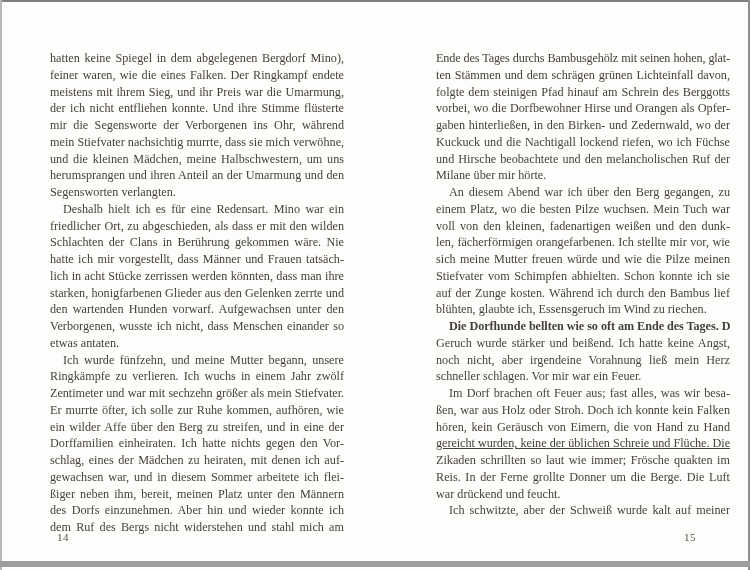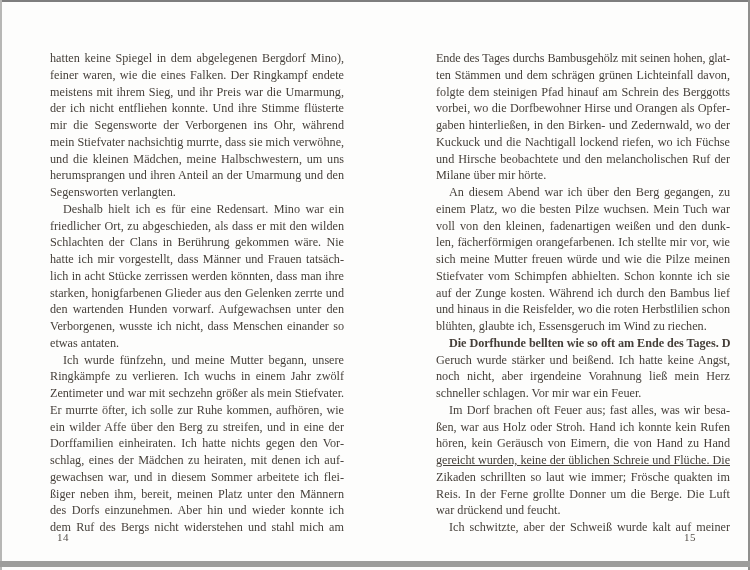--- a/index.html
+++ b/index.html
@@ -97,28 +97,27 @@
       <div class="line">Kuckuck und die Nachtigall lockend riefen, wo ich Füchse</div>
       <div class="line">und Hirsche beobachtete und den melancholischen Ruf der</div>
       <div class="line para-end">Milane über mir hörte.</div>
       <div class="line indent">An diesem Abend war ich über den Berg gegangen, zu</div>
       <div class="line">einem Platz, wo die besten Pilze wuchsen. Mein Tuch war</div>
       <div class="line">voll von den kleinen, fadenartigen weißen und den dunk-</div>
       <div class="line">len, fächerförmigen orangefarbenen. Ich stellte mir vor, wie</div>
       <div class="line">sich meine Mutter freuen würde und wie die Pilze meinen</div>
       <div class="line">Stiefvater vom Schimpfen abhielten. Schon konnte ich sie</div>
       <div class="line">auf der Zunge kosten. Während ich durch den Bambus lief</div>
-      <div class="line" style="letter-spacing: -0.05px;">und hinaus in die Reisfelder, wo die roten Herbstlilien schon</div>
       <div class="line para-end">blühten, glaubte ich, Essensgeruch im Wind zu riechen.</div>
       <div class="line indent" style="letter-spacing: -0.05px; font-weight: bold;">Die Dorfhunde bellten wie so oft am Ende des Tages. Der</div>
       <div class="line">Geruch wurde stärker und beißend. Ich hatte keine Angst,</div>
       <div class="line">noch nicht, aber irgendeine Vorahnung ließ mein Herz</div>
       <div class="line para-end">schneller schlagen. Vor mir war ein Feuer.</div>
       <div class="line indent">Im Dorf brachen oft Feuer aus; fast alles, was wir besa-</div>
-      <div class="line">ßen, war aus Holz oder Stroh. Hand ich konnte kein Rufen</div>
+      <div class="line">ßen, war aus Holz oder Stroh. Doch ich konnte kein Falken</div>
       <div class="line">hören, kein Geräusch von Eimern, die von Hand zu Hand</div>
       <div class="line" style="letter-spacing: -0.05px; text-decoration: underline;">gereicht wurden, keine der üblichen Schreie und Flüche. Die</div>
       <div class="line">Zikaden schrillten so laut wie immer; Frösche quakten im</div>
       <div class="line">Reis. In der Ferne grollte Donner um die Berge. Die Luft</div>
       <div class="line para-end">war drückend und feucht.</div>
       <div class="line indent">Ich schwitzte, aber der Schweiß wurde kalt auf meiner</div>
     </div>
 
   <div class="folio left">14</div>
   <div class="folio right">15</div>

